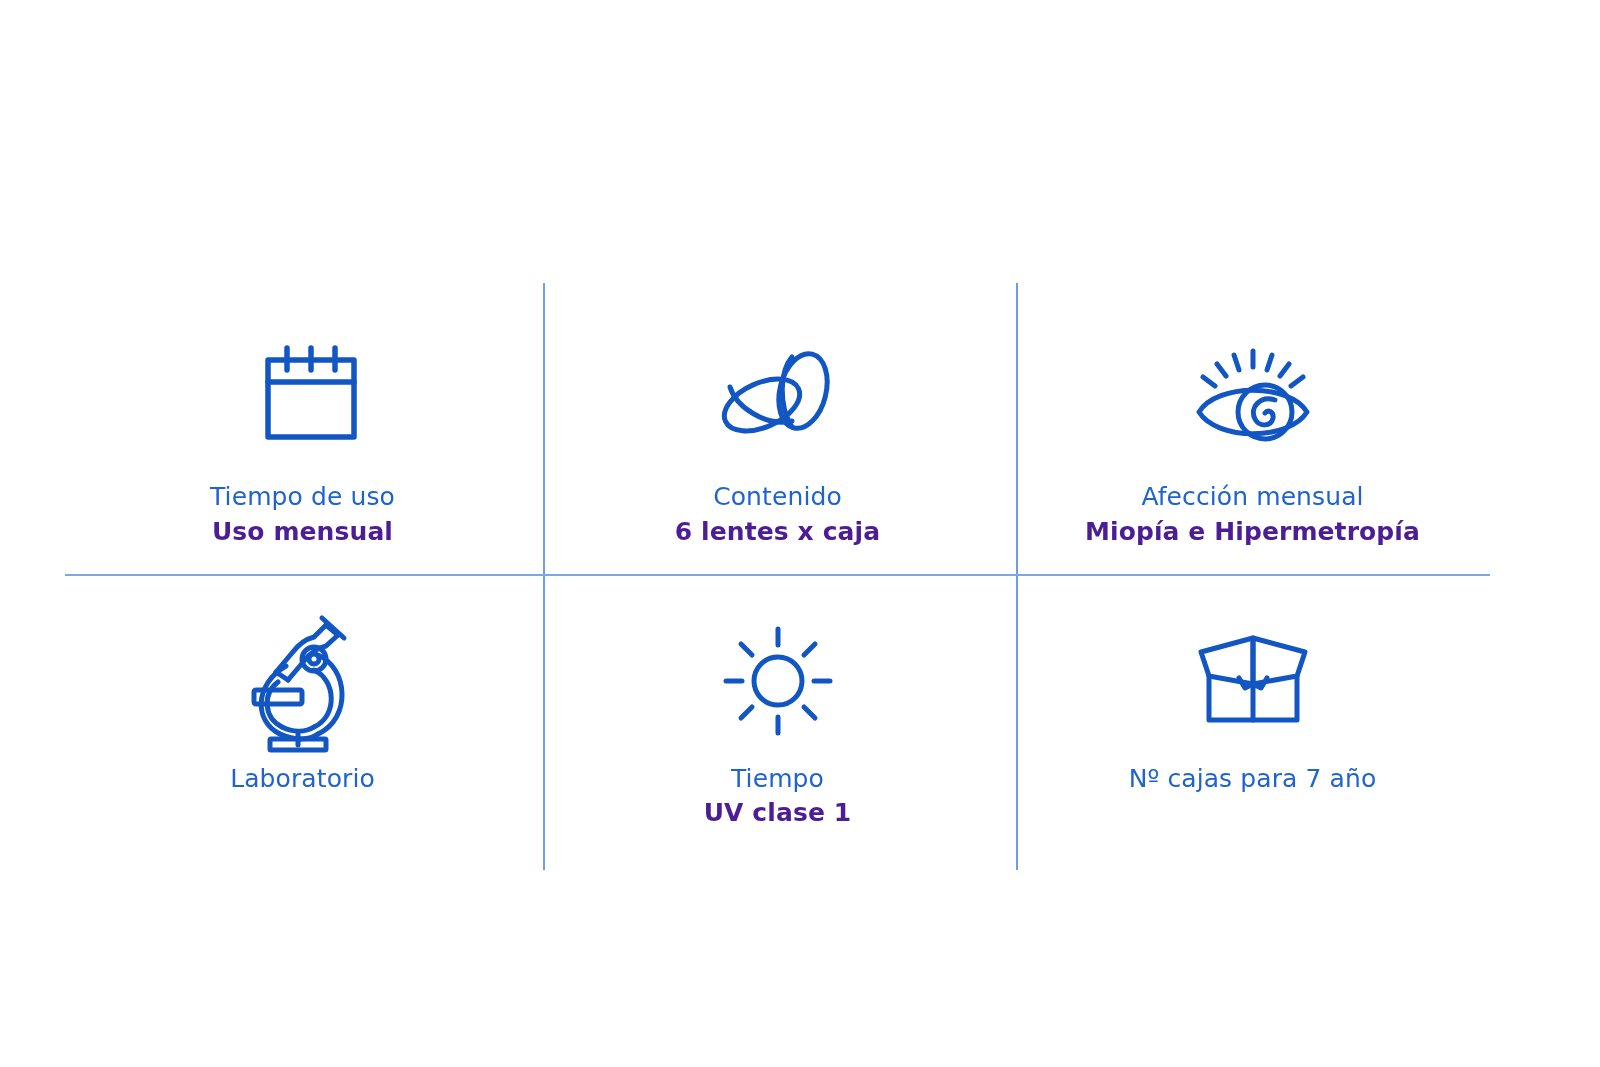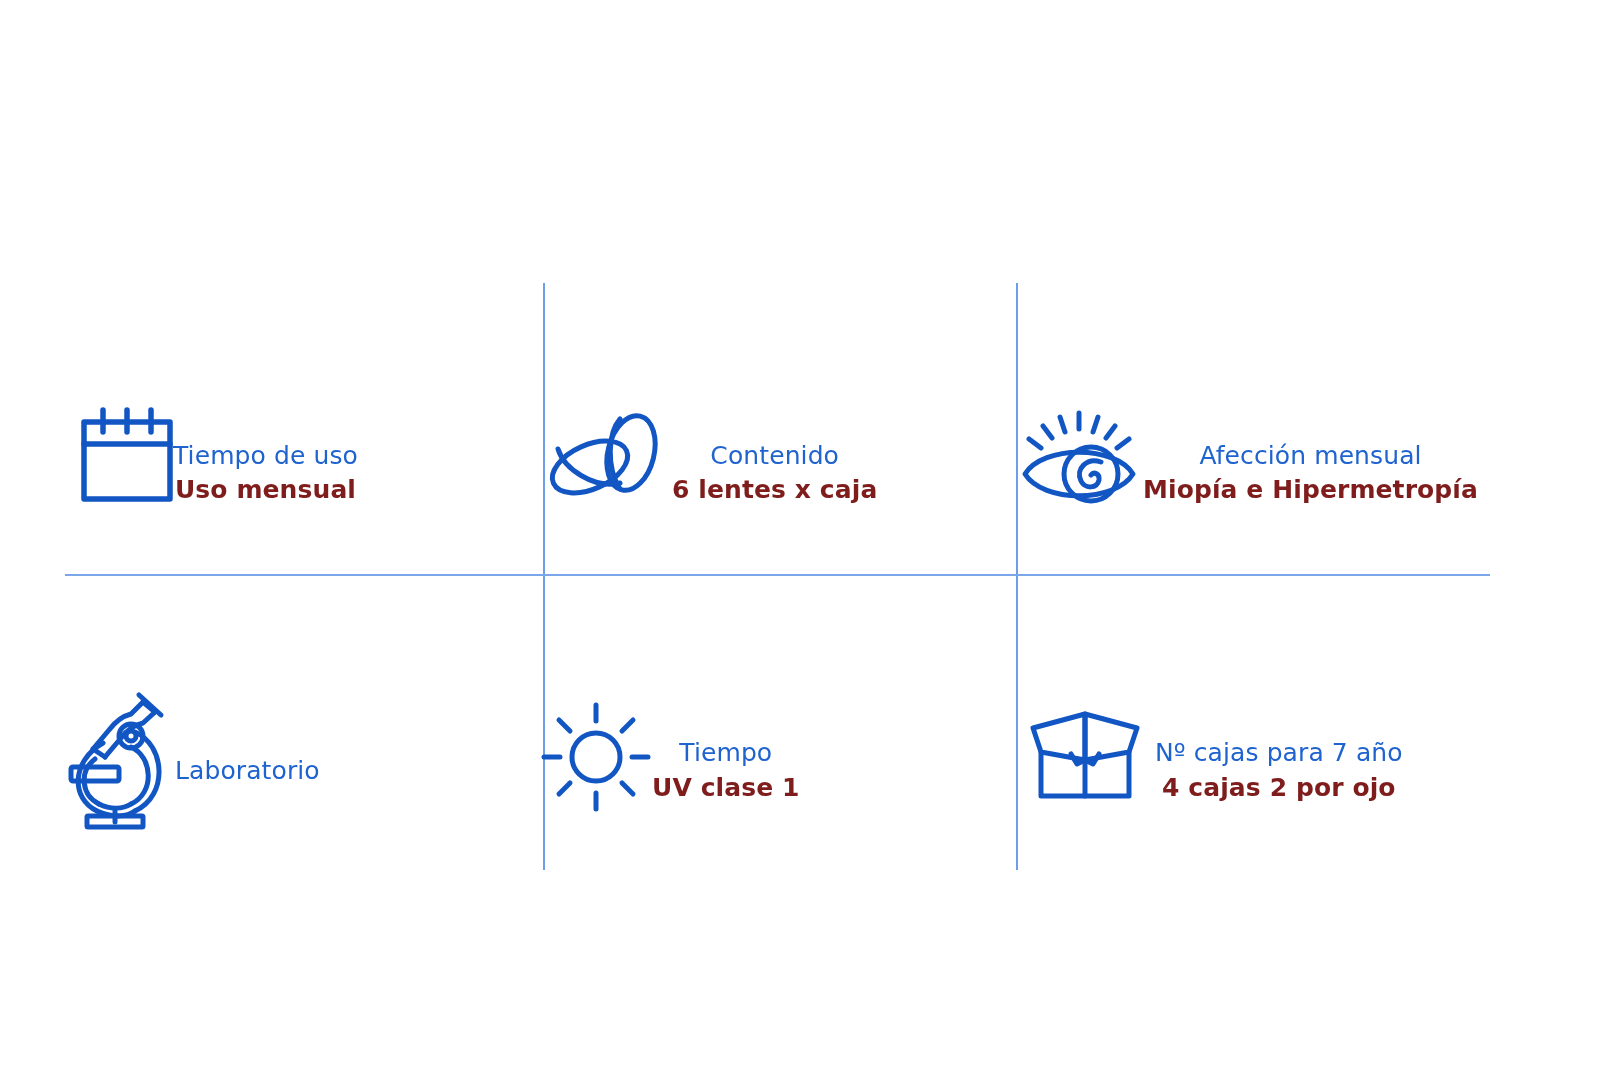--- a/index.html
+++ b/index.html
@@ -45,27 +45,27 @@
     left: 65px;
     top: 283px;
     width: 1425px;
     height: 587px;
     display: grid;
     grid-template-columns: 1fr 1fr 1fr;
     grid-template-rows: 1fr 1fr;
   }
   .cell {
     display: flex;
-    flex-direction: row;
+    flex-direction: column;
     align-items: center;
     justify-content: flex-start;
     padding-top: 58px;
     box-sizing: border-box;
   }
-  .cell.row2 { padding-top: 68px; }
+  .cell.row2 { padding-top: 48px; }
 
   .icon-wrap {
     height: 112px;
     display: flex;
     align-items: center;
     justify-content: center;
   }
   .icon-wrap svg { display: block; }
 
   .labels {
@@ -78,21 +78,21 @@
   .label-top {
     font-size: 25px;
     font-weight: 400;
     color: #1f63cf;
     letter-spacing: 0.1px;
     white-space: nowrap;
   }
   .label-bottom {
     font-size: 25px;
     font-weight: 700;
-    color: #7f1d1d;
+    color: #4c1d95;
     letter-spacing: 0.1px;
     white-space: nowrap;
     margin-top: 3px;
   }
 </style>
 </head>
 <body>
 
 <div class="sheet">
 
@@ -222,18 +222,17 @@
 
           <path d="M70 10 L 18 24 L 26 48 L 70 56 Z"></path>
           <path d="M70 10 L 122 24 L 114 48 L 70 56 Z"></path>
 
           <path d="M56 50 L 62 60 L 70 56"></path>
           <path d="M84 50 L 78 60 L 70 56"></path>
         </svg>
       </div>
       <div class="labels">
         <div class="label-top">Nº cajas para 7 año</div>
-        <div class="label-bottom">4 cajas 2 por ojo</div>
       </div>
     </div>
 
   </div>
 </div>
 
 </body></html>

